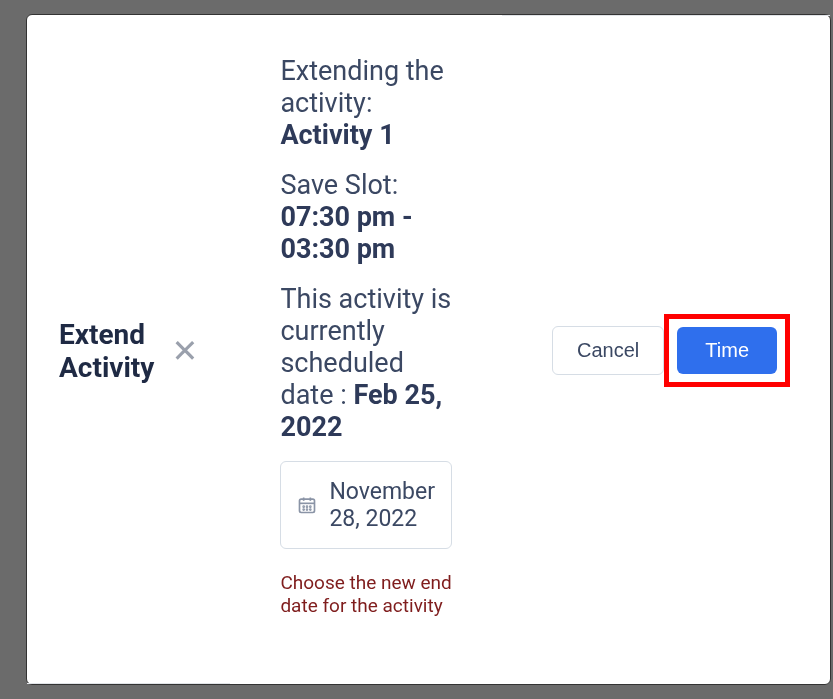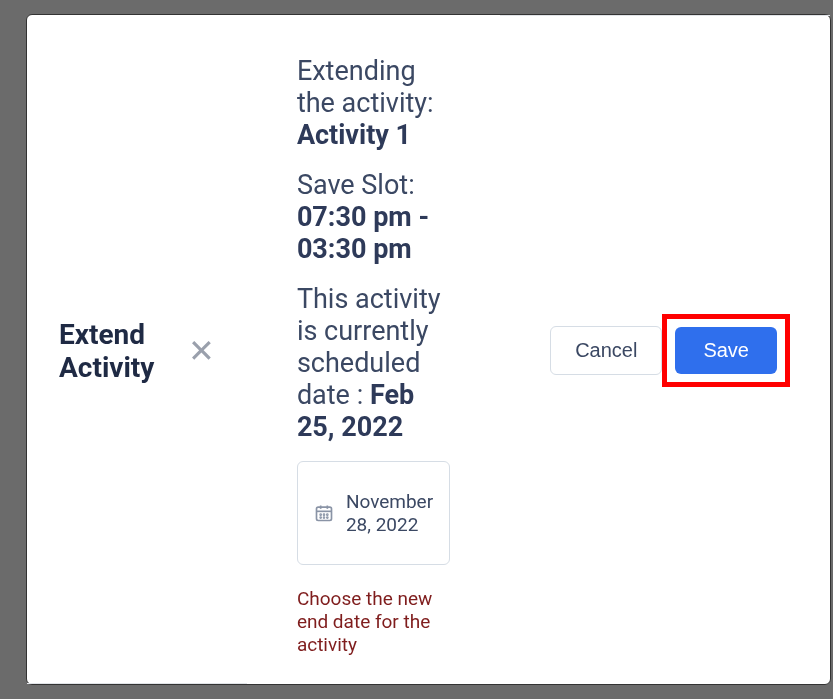--- a/index.html
+++ b/index.html
@@ -61,22 +61,22 @@
       font-weight: 700;
       color: #2e3a59;
       margin-top: 28px;
       margin-bottom: 16px;
     }
     .date-input {
       display: inline-flex;
       align-items: center;
       border: 1px solid #d6dde5;
       border-radius: 6px;
-      padding: 28px 16px;
-      font-size: 19px;
+      padding: 16px 16px;
+      font-size: 23px;
       color: #3b4863;
       cursor: pointer;
       gap: 12px;
     }
     .calendar-icon {
       width: 20px;
       height: 20px;
       flex-shrink: 0;
     }
     .calendar-icon svg { display: block; }
@@ -154,16 +154,16 @@
       </span>
       <span>November 28, 2022</span>
     </div>
 
     <p class="helper-text">Choose the new end date for the activity</p>
   </div>
 
   <div class="modal-footer">
     <button class="btn btn-cancel">Cancel</button>
     <span class="save-highlight">
-      <button class="btn btn-save">Save</button>
+      <button class="btn btn-save">Time</button>
     </span>
   </div>
 </div>
 
 </body></html>

